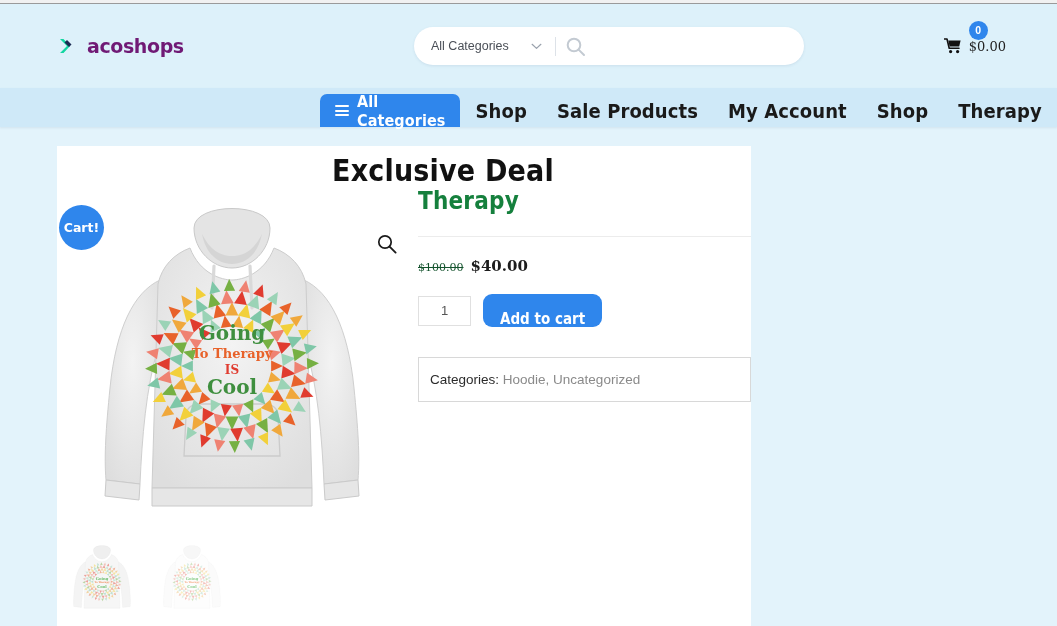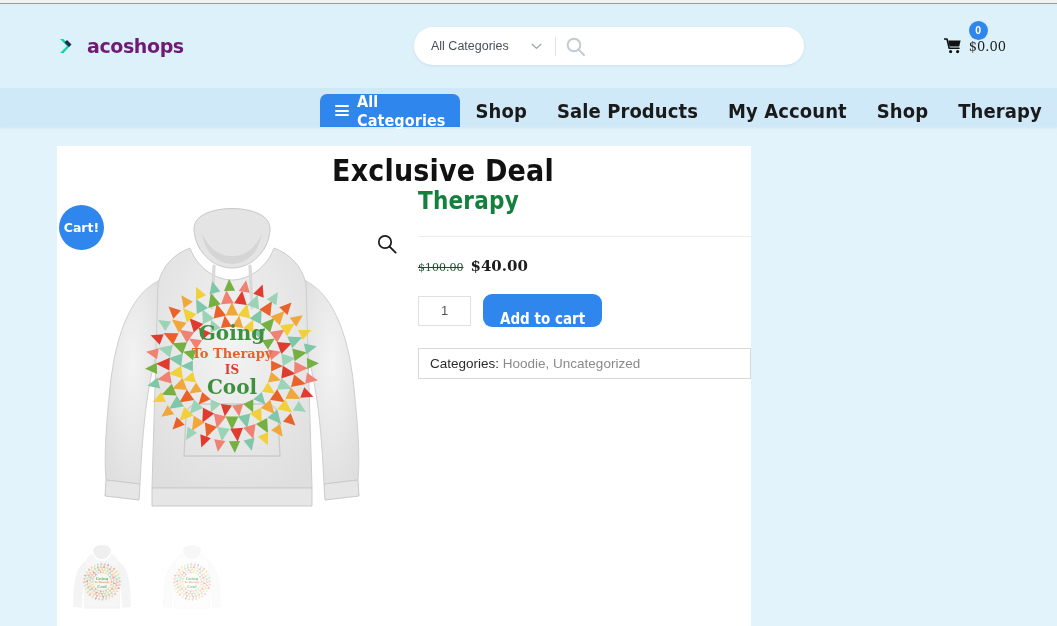--- a/index.html
+++ b/index.html
@@ -153,22 +153,22 @@
     text-align: center; font-size: 13px; color: #555; outline: none;
     font-family: "Liberation Sans", sans-serif; background: #fff;
   }
   .addcart {
     background: #2f86ec; color: #fff; border: 0; border-radius: 9px;
     height: 33px; padding: 16px 17px; cursor: pointer;
     font-size: 15px; font-weight: 700;
     font-family: "DejaVu Sans Condensed", "Liberation Sans Narrow", "Liberation Sans", sans-serif;
   }
   .cats-box {
-    margin-top: 21px; border: 1px solid #d8d8d8;
-    padding: 7px 11px; font-size: 13.5px;
+    margin-top: 30px; border: 1px solid #d8d8d8;
+    padding: 14px 11px; font-size: 13.5px;
   }
   .cats-label { color: #2b2b2b; }
   .cats-val { color: #8a8a8a; }
 </style>
 </head>
 <body>
 
 <div class="browser-edge"></div>
 
 <div class="page">

